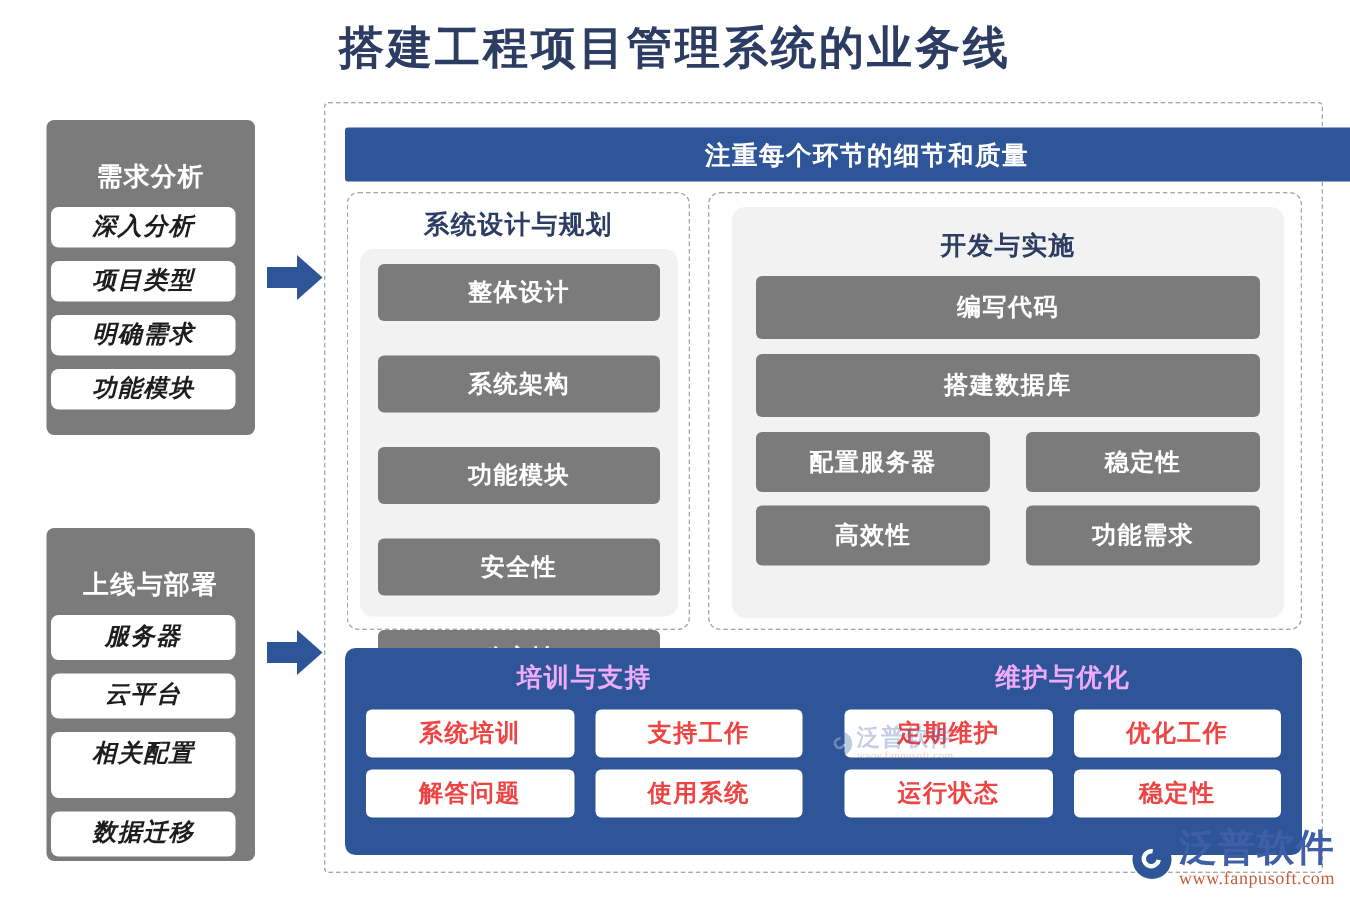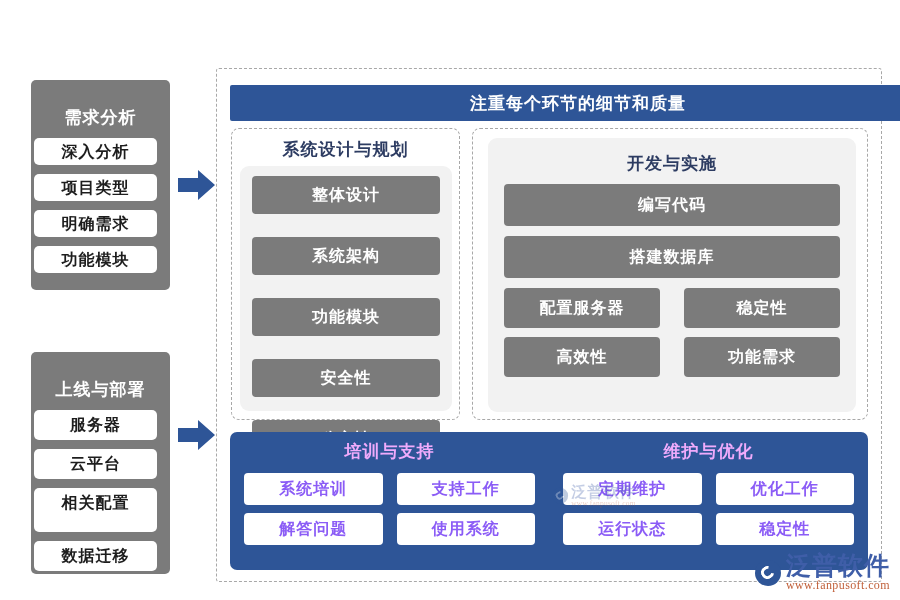--- a/index.html
+++ b/index.html
@@ -46,20 +46,21 @@
     text-align: center;
     color: #ffffff;
     font-size: 17px;
     font-weight: bold;
     letter-spacing: 1px;
     margin-top: 26px;
     margin-bottom: 9px;
   }
   .stage-items {
     padding: 0 13px 12px 3px;
+    font-style: italic;
   }
   .stage-chip {
     background: #ffffff;
     border-radius: 5px;
     text-align: center;
     color: #1d1d1d;
     font-size: 16px;
     font-weight: bold;
     letter-spacing: 1px;
     height: 27px;
@@ -197,21 +198,21 @@
     margin-bottom: 10px;
   }
   .band-grid {
     display: grid;
     grid-template-columns: 1fr 1fr;
     gap: 8px 14px;
   }
   .white-chip {
     background: #ffffff;
     border-radius: 4px;
-    color: #8b5cf6;
+    color: #ef4444;
     font-size: 16px;
     font-weight: bold;
     letter-spacing: 1px;
     height: 32px;
     display: flex;
     align-items: center;
     justify-content: center;
   }
 
   
@@ -253,20 +254,21 @@
     font-size: 12px;
     color: #c0603a;
     letter-spacing: 0.4px;
   }
 </style>
 </head>
 <body>
 
 <div id="canvas">
 
+  <div class="page-title">搭建工程项目管理系统的业务线</div>
 
   <div class="stage-panel" id="stage-0" style="left:31px; top:80px; width:139px; height:210px;">
     <div class="stage-title">需求分析</div>
     <div class="stage-items">
       <div class="stage-chip">深入分析</div>
       <div class="stage-chip">项目类型</div>
       <div class="stage-chip">明确需求</div>
       <div class="stage-chip">功能模块</div>
     </div>
   </div>

